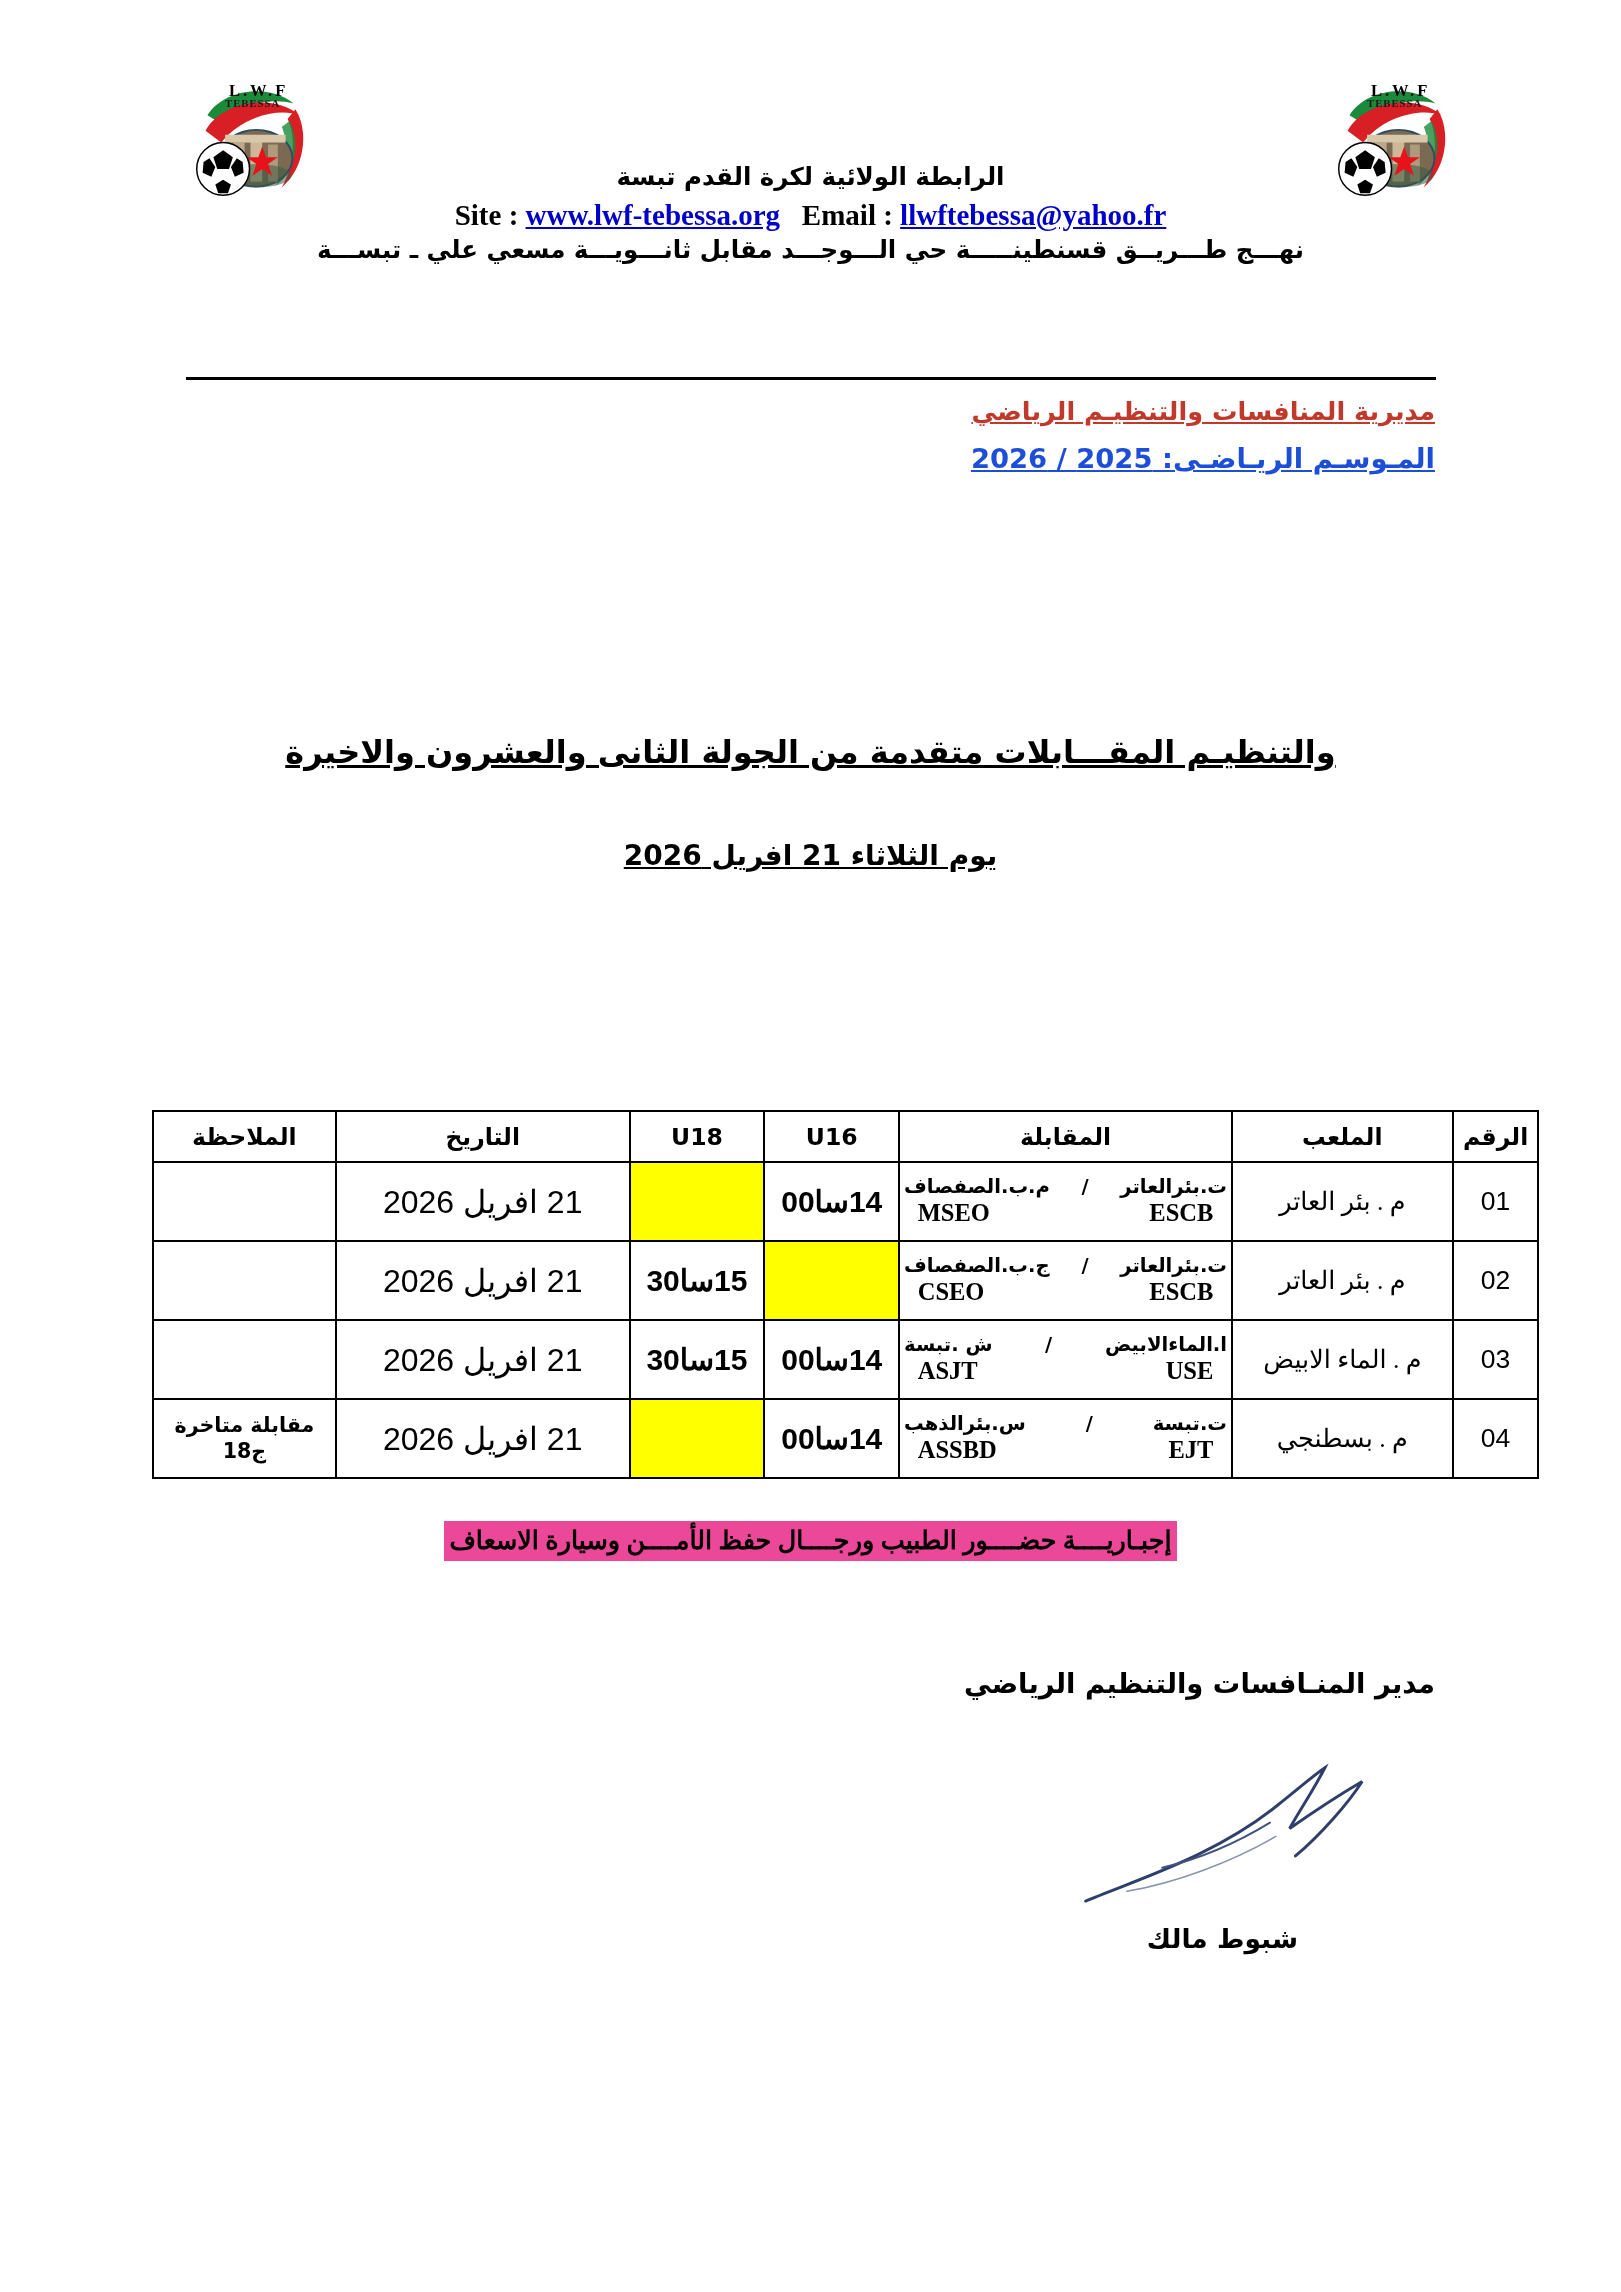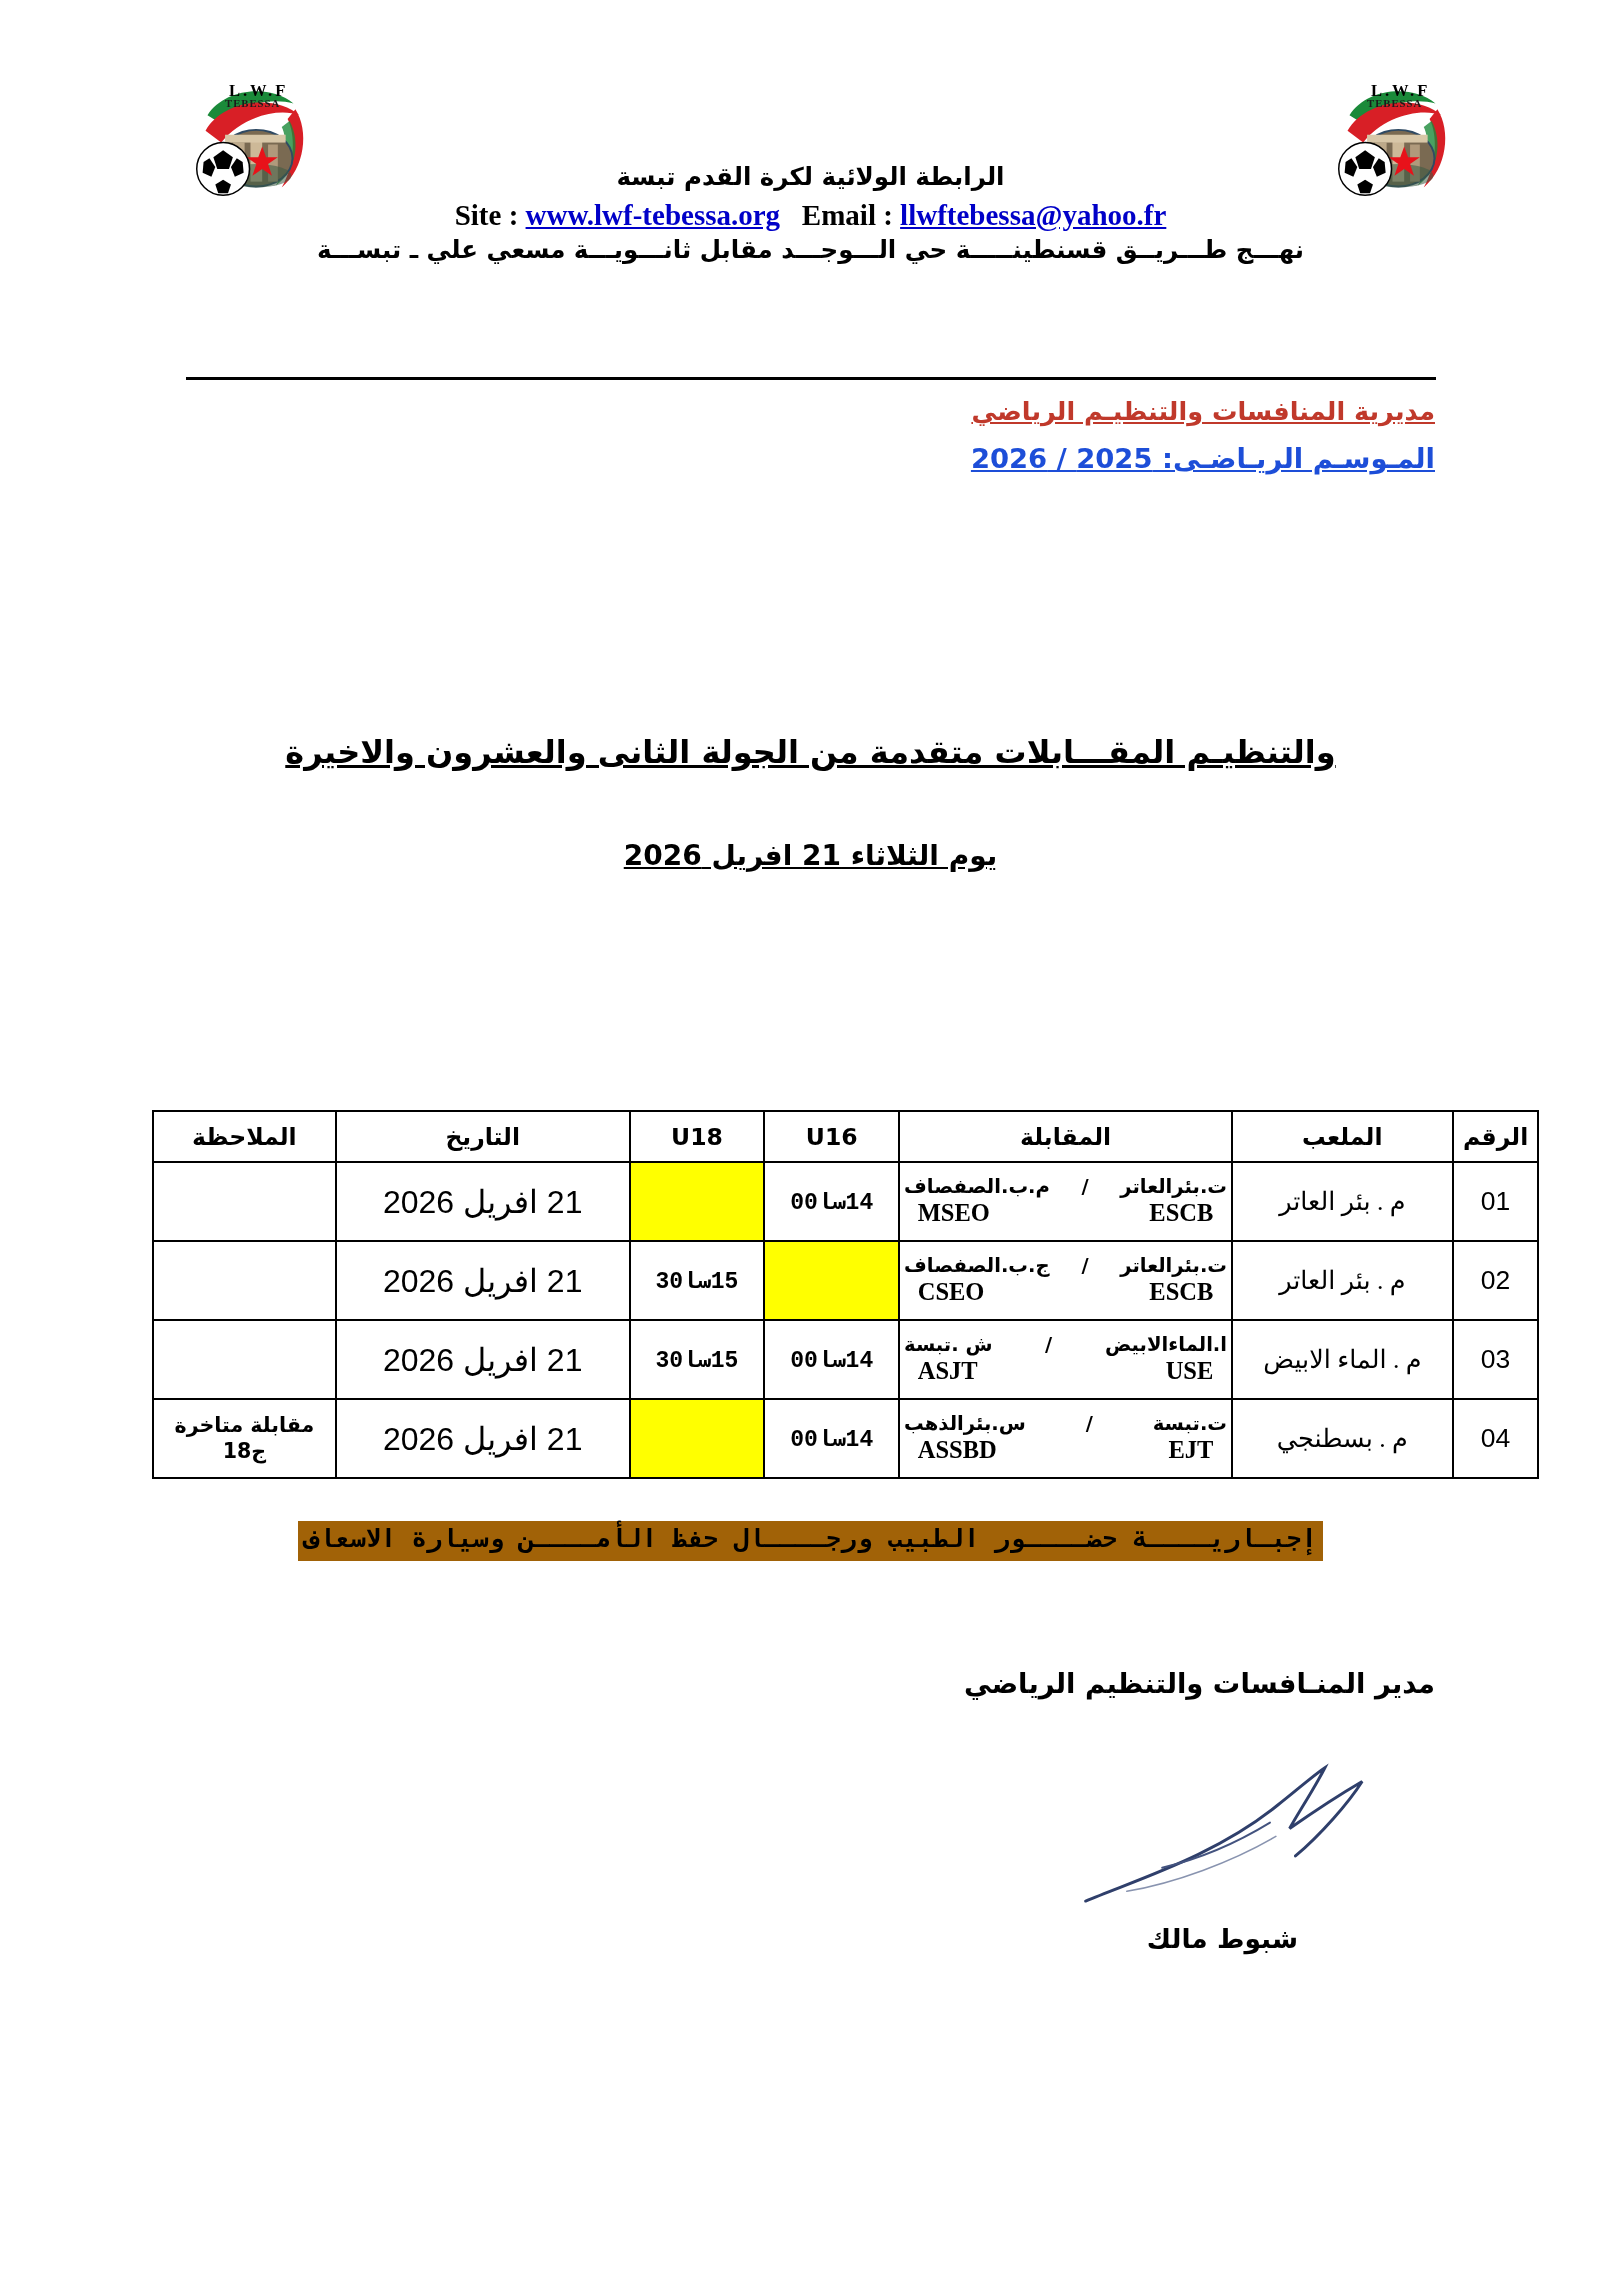--- a/index.html
+++ b/index.html
@@ -214,23 +214,23 @@
     align-items: center;
     direction: rtl;
     font-family: "Liberation Serif", serif;
     font-weight: bold;
     font-size: 24.5px;
     line-height: 1.1;
     margin-top: 2px;
     padding: 0 13.7px;
   }
   td.c-time {
-    font-family: Liberation Mono, monospace;
-    font-weight: bold;
-    font-size: 23px;
+    font-family: Liberation Sans, sans-serif;
+    font-weight: bold;
+    font-size: 30px;
     white-space: nowrap;
   }
   td.c-time.empty-yellow { background: #ffff00; }
   td.c-date {
     font-family: "Liberation Sans", sans-serif;
     font-size: 32px;
   }
   td.c-note {
     font-family: "DejaVu Sans", sans-serif;
     font-weight: bold;
@@ -241,22 +241,22 @@
   
   .notice-wrap {
     position: absolute;
     left: 0; right: 0;
     top: 1521px;
     text-align: center;
     direction: rtl;
   }
   .notice {
     display: inline-block;
-    background: #a16207;
-    font-family: Liberation Mono, monospace;
+    background: #ec4899;
+    font-family: Liberation Serif, serif;
     font-weight: bold;
     font-size: 25.5px;
     padding: 2.9px 5.9px;
     line-height: 1.35;
     letter-spacing: 0.5px;
   }
 
   
   .sig-title {
     position: absolute;

